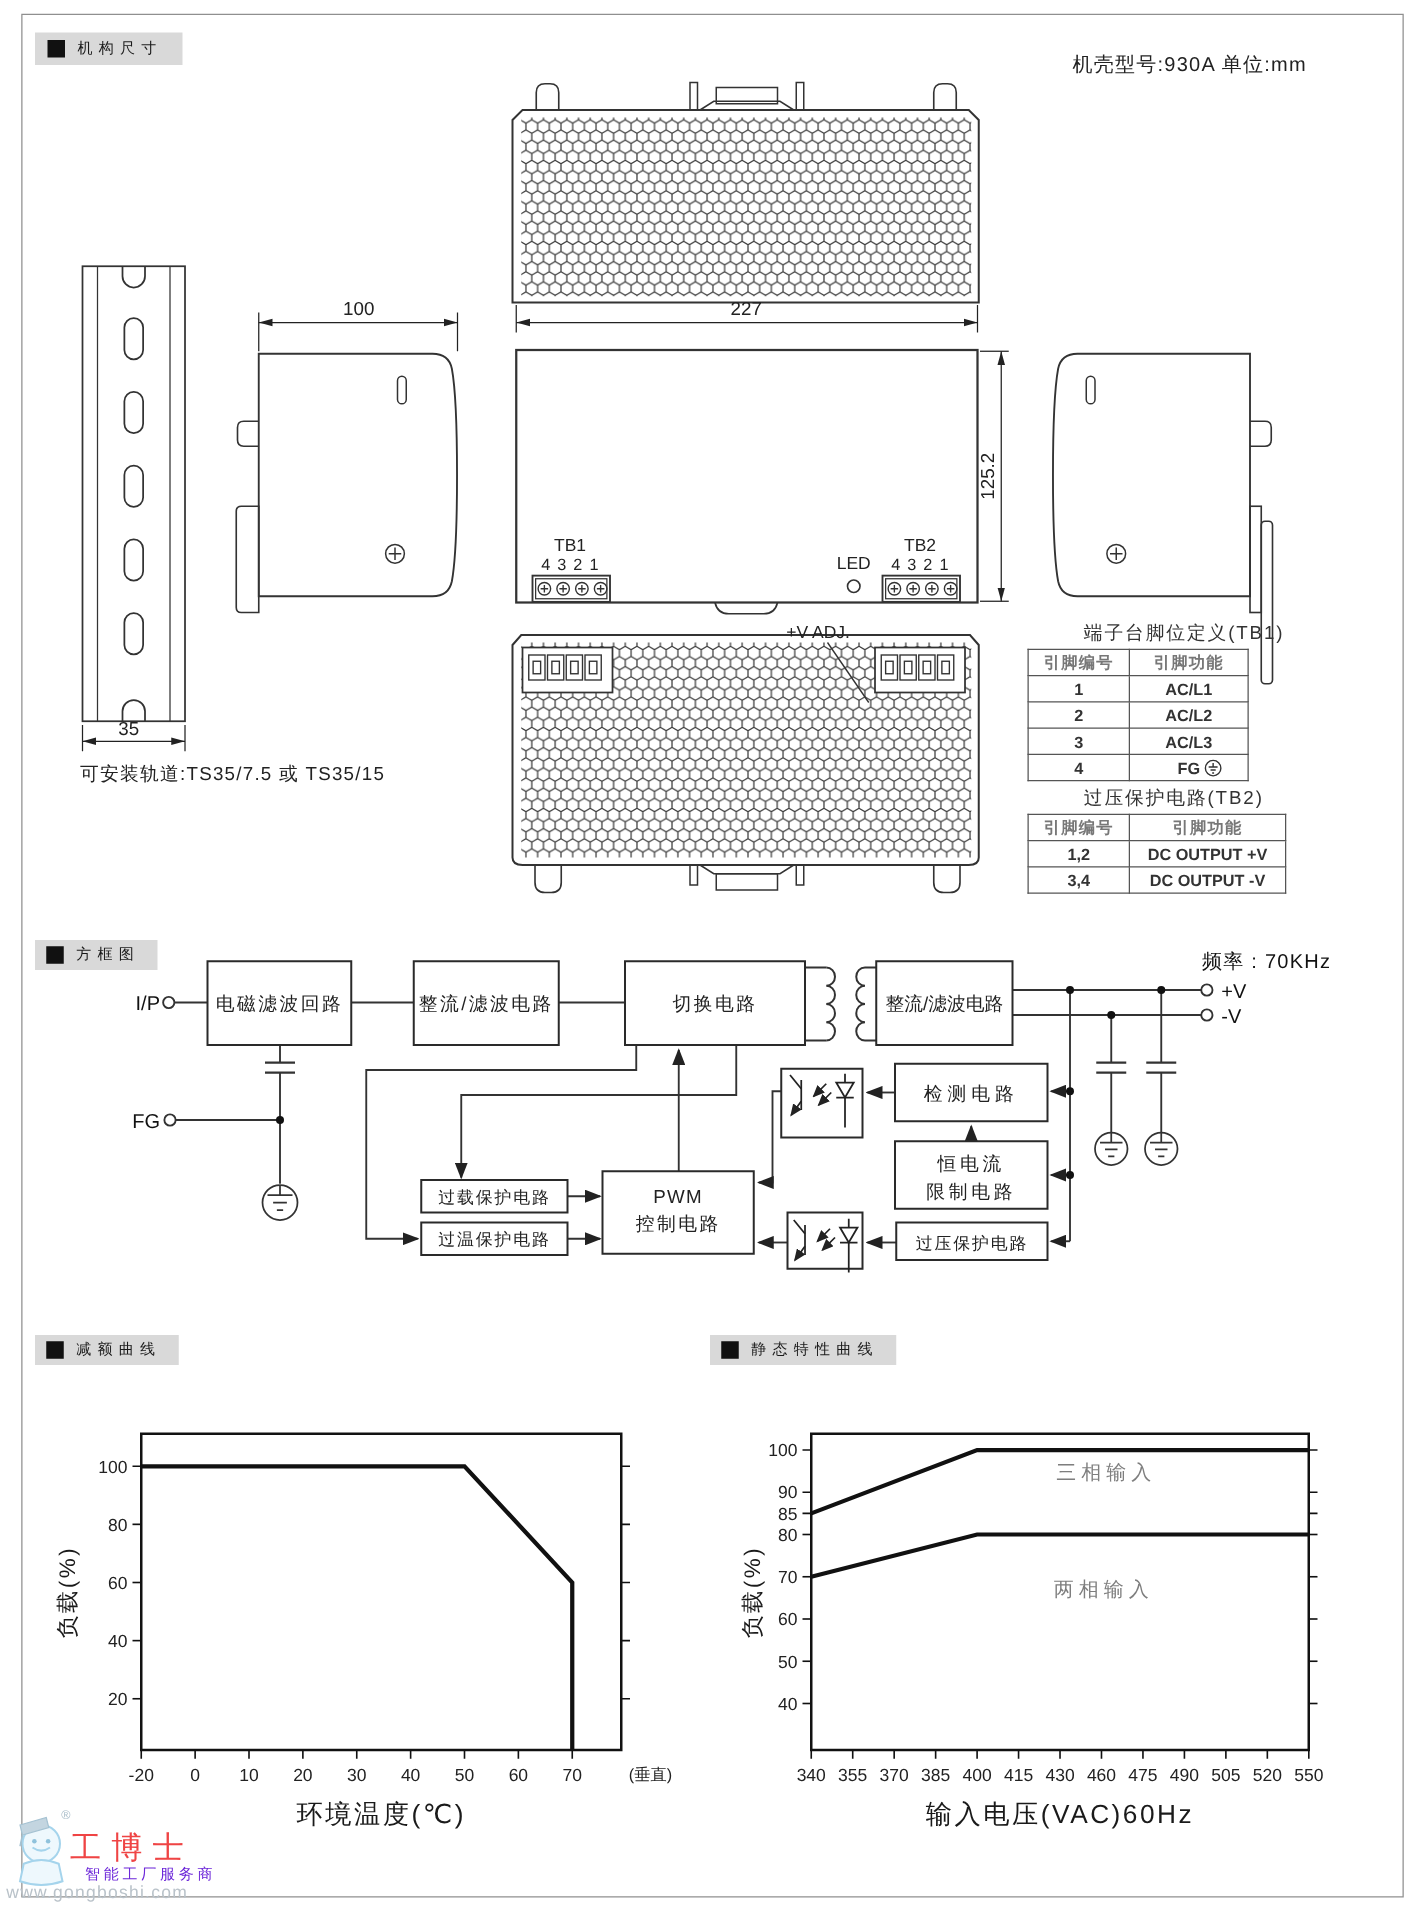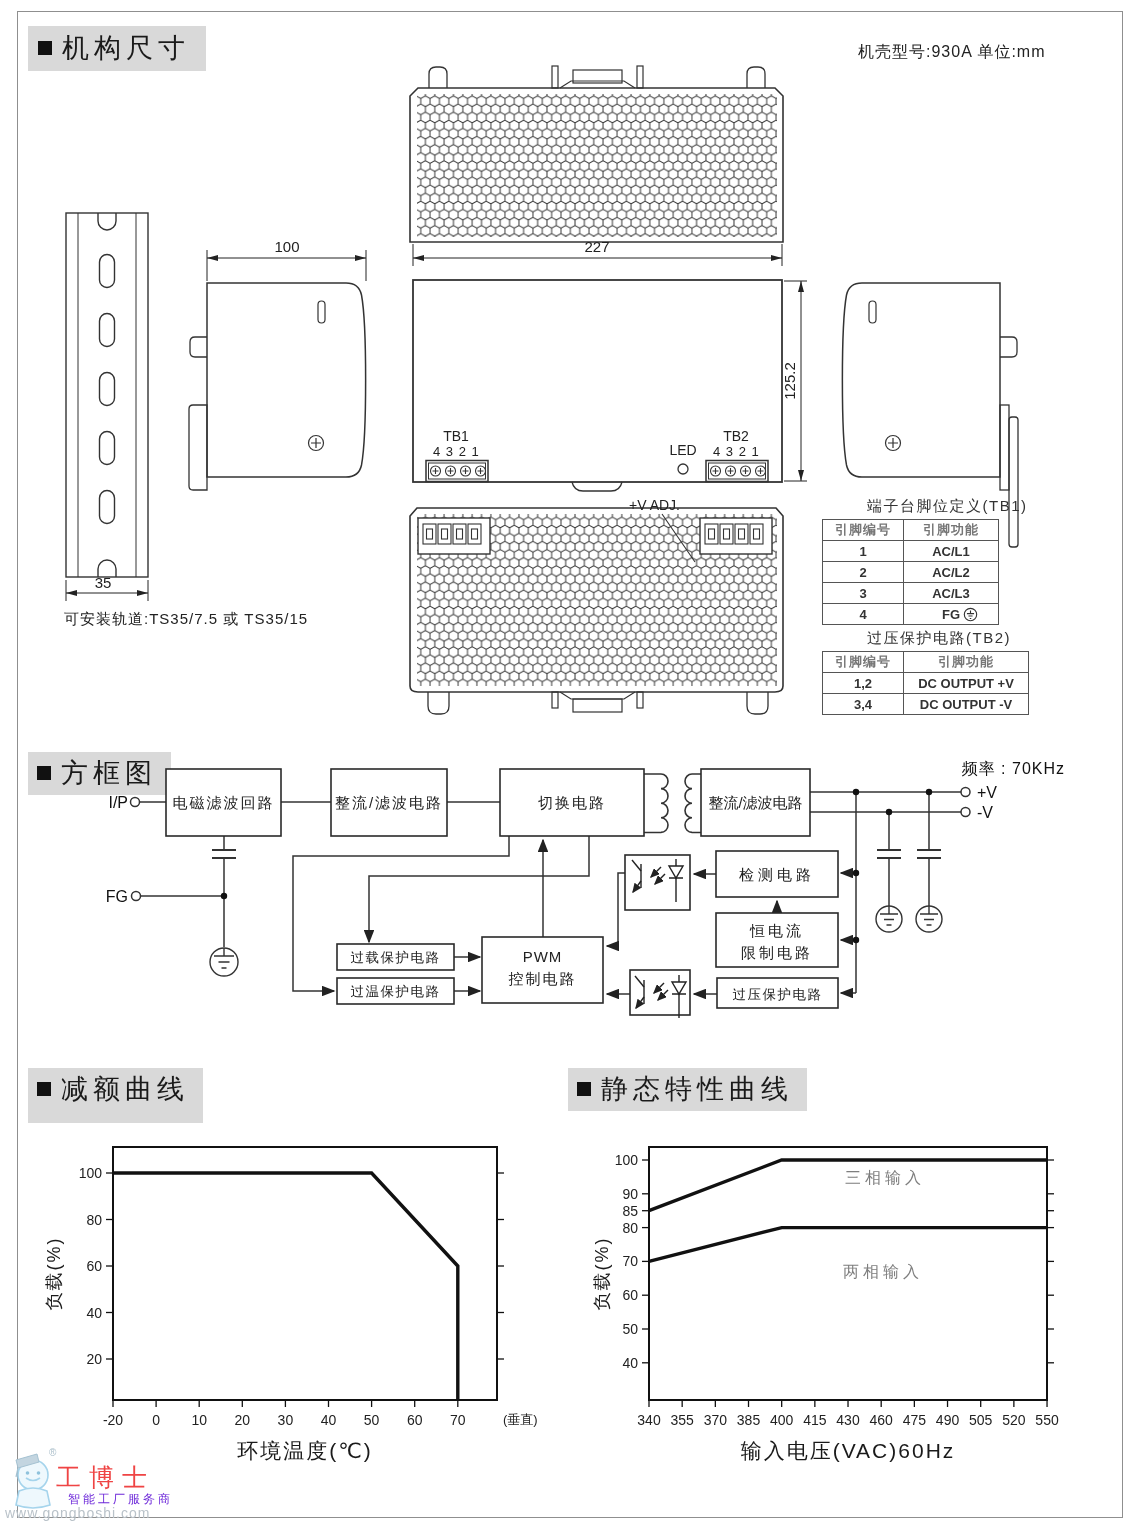--- a/index.html
+++ b/index.html
@@ -1,20 +1,20 @@
 <!DOCTYPE html>
 <html><head>
 <meta charset="utf-8">
 <style>
   html,body{margin:0;padding:0;background:#fff;}
   body{font-family:"Liberation Sans","DejaVu Sans",sans-serif;}
   #page{position:relative;width:1142px;height:1530px;background:#fff;overflow:hidden;}
   #page-border{position:absolute;left:17px;top:11px;width:1104px;height:1505px;border:1px solid #8f8f8f;}
   .sec-h{position:absolute;background:#d9d9d9;padding:4px 16px 5px 10px;display:flex;align-items:center;gap:10px;
-         font-size:27px;color:#1a1a1a;letter-spacing:5px;}
+         font-size:12px;color:#1a1a1a;letter-spacing:5px;}
   .sec-sq{width:14px;height:14px;background:#111;flex:0 0 auto;}
   .note{position:absolute;font-size:16px;color:#222;letter-spacing:1px;}
   .smallnote{position:absolute;font-size:15px;color:#222;letter-spacing:1px;}
   svg{position:absolute;}
   svg text{font-family:"Liberation Sans","DejaVu Sans",sans-serif;}
   .tblwrap{position:absolute;}
   .tbl-title{font-size:15px;color:#333;letter-spacing:1.5px;margin-bottom:3px;margin-left:45px;}
   .dtable{border-collapse:collapse;font-size:13px;color:#333;background:#fff;}
   .dtable th,.dtable td{border:1.2px solid #555;text-align:center;padding:1px 4px;font-weight:bold;height:18px;}
   .dtable th{color:#777;letter-spacing:1px;}
@@ -372,21 +372,21 @@
       <text x="757" y="186" letter-spacing="3">恒电流</text>
       <text x="757" y="208" letter-spacing="3">限制电路</text>
       <text x="375.5" y="212" font-size="13.5" letter-spacing="1.5">过载保护电路</text>
       <text x="375.5" y="246" font-size="13.5" letter-spacing="1.5">过温保护电路</text>
       <text x="522.5" y="212" letter-spacing="1">PWM</text>
       <text x="522.5" y="234" letter-spacing="2">控制电路</text>
       <text x="757.5" y="249" font-size="13.5" letter-spacing="1.5">过压保护电路</text>
     </g>
   </svg>
 
-  <div class="sec-h" style="left:28px;top:1068px;padding:3px 14px 16px 9px;">
+  <div class="sec-h" style="left:28px;top:1068px;padding:3px 14px 4px 9px;">
     <span class="sec-sq"></span>
     <span>减额曲线</span>
   </div>
   <div class="sec-h" style="left:568px;top:1068px;padding:3px 14px 4px 9px;">
     <span class="sec-sq"></span>
     <span>静态特性曲线</span>
   </div>
 
   <svg id="chart-derating" width="545" height="350" style="left:20px;top:1135px;">
       <rect x="93" y="12" width="384" height="253" fill="none" stroke="#111" stroke-width="2"></rect>

